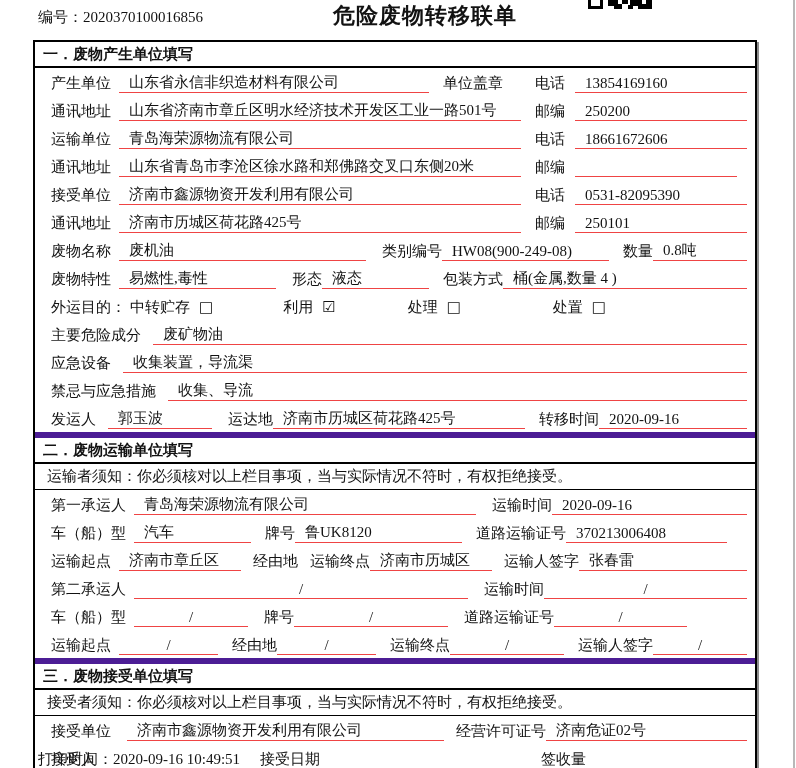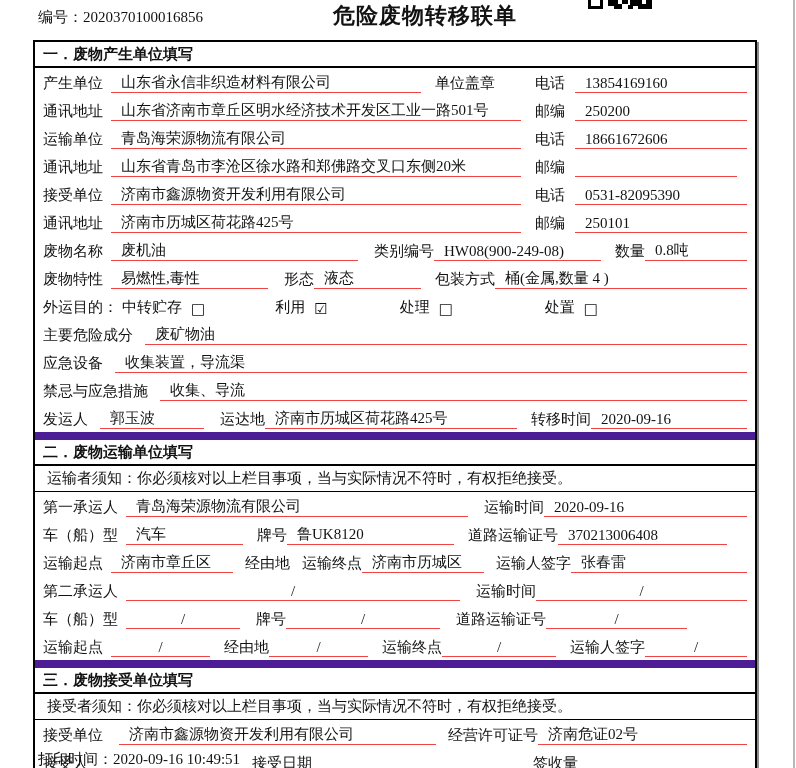--- a/index.html
+++ b/index.html
@@ -11,38 +11,38 @@
   .serial{position:absolute;left:38px;top:8px;white-space:nowrap;}
   .title{position:absolute;left:333px;top:1px;font-size:22px;font-weight:bold;letter-spacing:1px;white-space:nowrap;}
   .qr{position:absolute;left:588px;top:0;}
   .page-edge{position:absolute;right:1px;top:0;width:2px;height:768px;background:#b8b8b8;}
 
   .form{
     position:absolute;left:33px;top:40px;width:720px;background:#fff;
     border:2px solid #000;box-shadow:2px 2px 0 #8c8c8c;
   }
   .sec-h{font-weight:bold;padding:2px 8px;line-height:20px;border-bottom:2px solid #000;}
-  .sec-h.bt{border-top:8px solid #4c1d95;}
+  .sec-h.bt{border-top:6px solid #4c1d95;}
   .notice{padding:2px 12px;line-height:21px;border-bottom:1px solid #000;white-space:nowrap;}
-  .row{display:flex;align-items:flex-end;height:25px;padding:0 8px 3px 8px;}
+  .row{display:flex;align-items:flex-end;height:25px;padding:0 8px 3px 16px;}
   .lb{white-space:nowrap;flex:none;}
   .uv{border-bottom:1px solid #ef4444;white-space:nowrap;padding:0 2px 0 10px;flex:none;min-height:17px;margin-top:36px;}
   .uv.grow{flex:1 1 auto;margin-right:14px;}
   .uv.fill{flex:1 1 auto;}
   .ctr{text-align:center;padding-left:2px;}
   .ml8{margin-left:8px}.ml12{margin-left:12px}.ml14{margin-left:14px}.ml16{margin-left:16px}
   .mr12{margin-right:12px}.mr20{margin-right:20px}.mr60{margin-right:60px}
   .w92{width:92px}.w95{width:95px}.w105{width:105px}.w110{width:110px}
   .w120{width:120px}.w145{width:145px}.w150{width:150px}.w155{width:155px}
   .w195{width:195px}.w235{width:235px}.w240{width:240px}.w298{width:298px}.w305{width:305px}.w330{width:330px}
   .rg{margin-left:auto;display:flex;align-items:flex-end;width:212px;flex:none;}
   .rg .lb{margin-right:10px;}
   .rg .uv{flex:1 1 auto;}
   .rg .uv.short{flex:0 0 150px;}
-  .opt{display:flex;align-items:flex-end;gap:9px;white-space:nowrap;}
+  .opt{display:flex;align-items:center;gap:9px;white-space:nowrap;}
   .box{font-family:"DejaVu Sans","Liberation Sans",sans-serif;font-size:15px;line-height:1;}
   .p-opt1{margin-left:4px}.p-opt2{margin-left:70px}.p-opt3{margin-left:72px}.p-opt4{margin-left:92px}
   .footer{position:absolute;left:38px;top:750px;white-space:nowrap;}
 </style>
 </head>
 <body>
 
 <div class="serial">
   <span>编号：</span><span>2020370100016856</span>
 </div>

